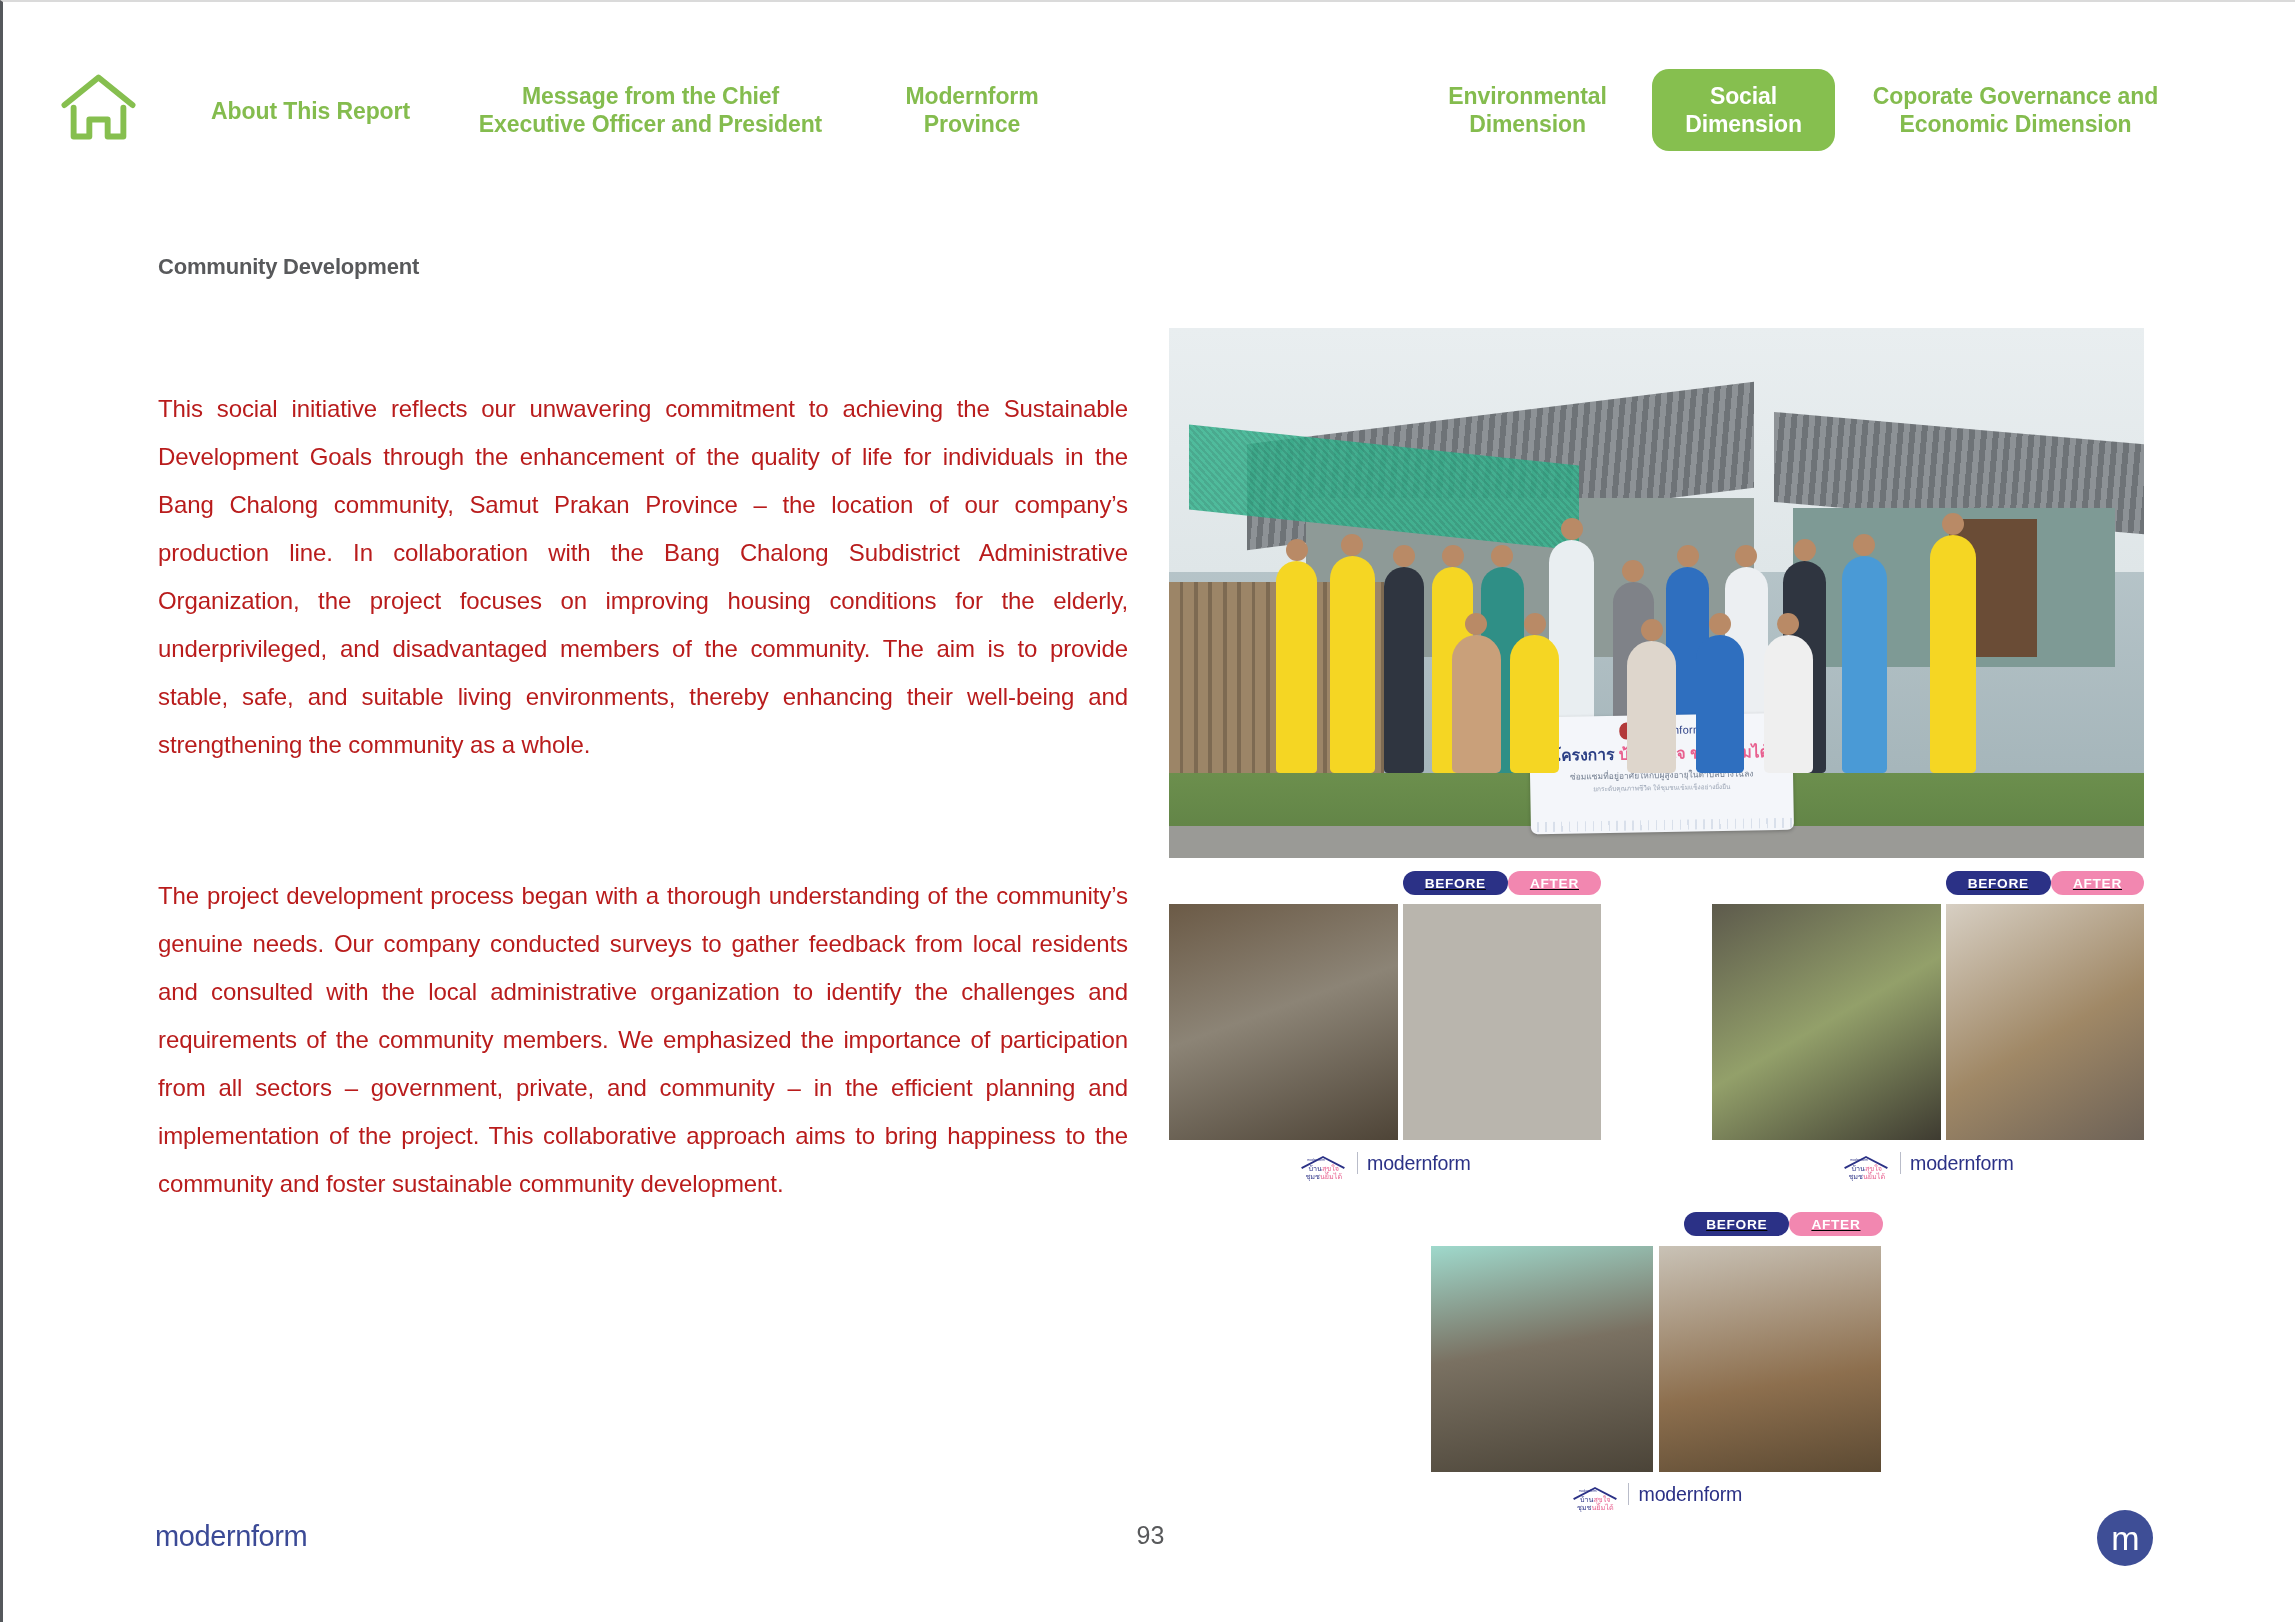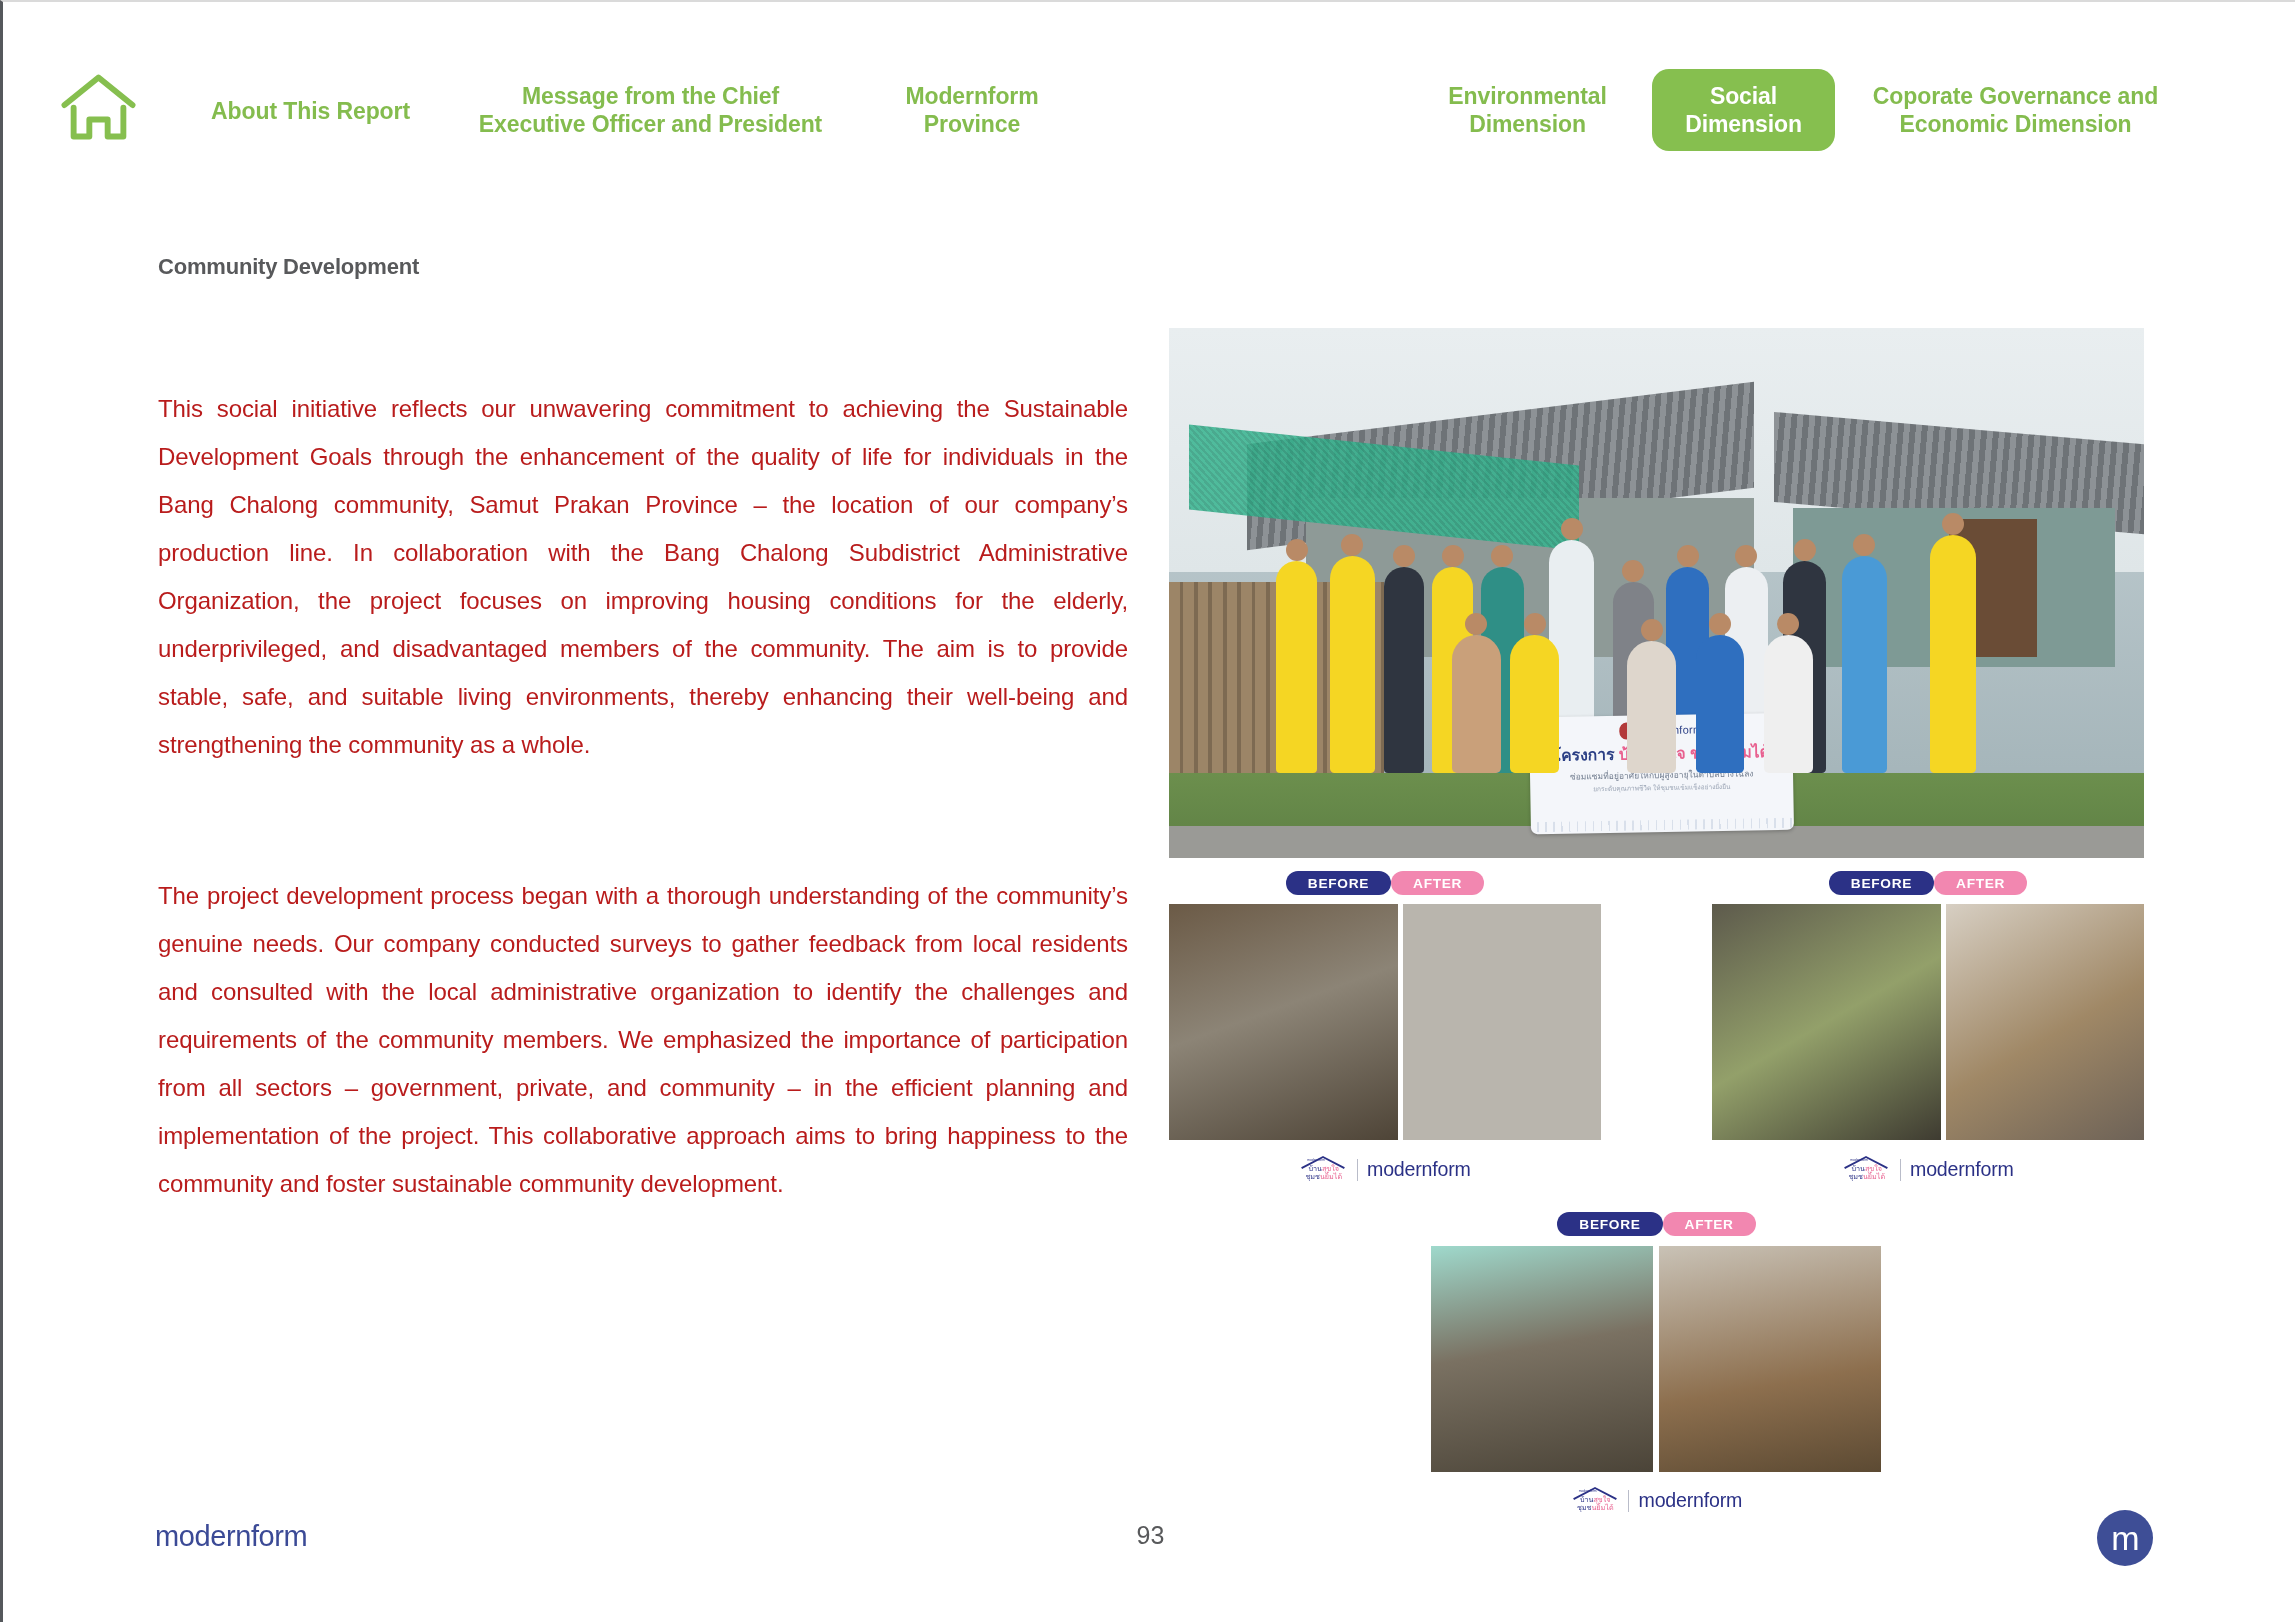--- a/index.html
+++ b/index.html
@@ -184,23 +184,24 @@
     width: 975px;
     margin-top: 13px;
     display: flex;
     justify-content: space-between;
   }
 
   .ba-group { position: relative; }
 
   .ba-badges {
     display: flex;
-    justify-content: center;
+    justify-content: flex-end;
     width: 100%;
     margin-bottom: 9.2px;
+    text-decoration: underline;
   }
 
   .badge {
     font-size: 13.7px;
     font-weight: bold;
     letter-spacing: 0.7px;
     color: #ffffff;
     border-radius: 13px;
     padding: 4.6px 22px;
     text-align: center;
@@ -211,21 +212,21 @@
   .ba-imgs { display: flex; gap: 5.2px; }
 
   .ba-img {
     position: relative;
     overflow: hidden;
     background: #b9b5ad;
   }
 
   .ba-caption {
     display: flex;
-    align-items: center;
+    align-items: flex-start;
     justify-content: center;
     gap: 9.2px;
     margin-top: 11.8px;
   }
 
   .cap-logo { position: relative; width: 48px; height: 35px; }
   .cap-roof { position:absolute; left:0; top:2.6px; width:48px; height:14.4px; }
   .cap-th { position:absolute; left:3.9px; top:13px; width:41px; font-size:7.2px; line-height:7.9px; text-align:center; }
   .cap-th .b { color:#2b3186; }
   .cap-th .p { color:#e8608f; }

